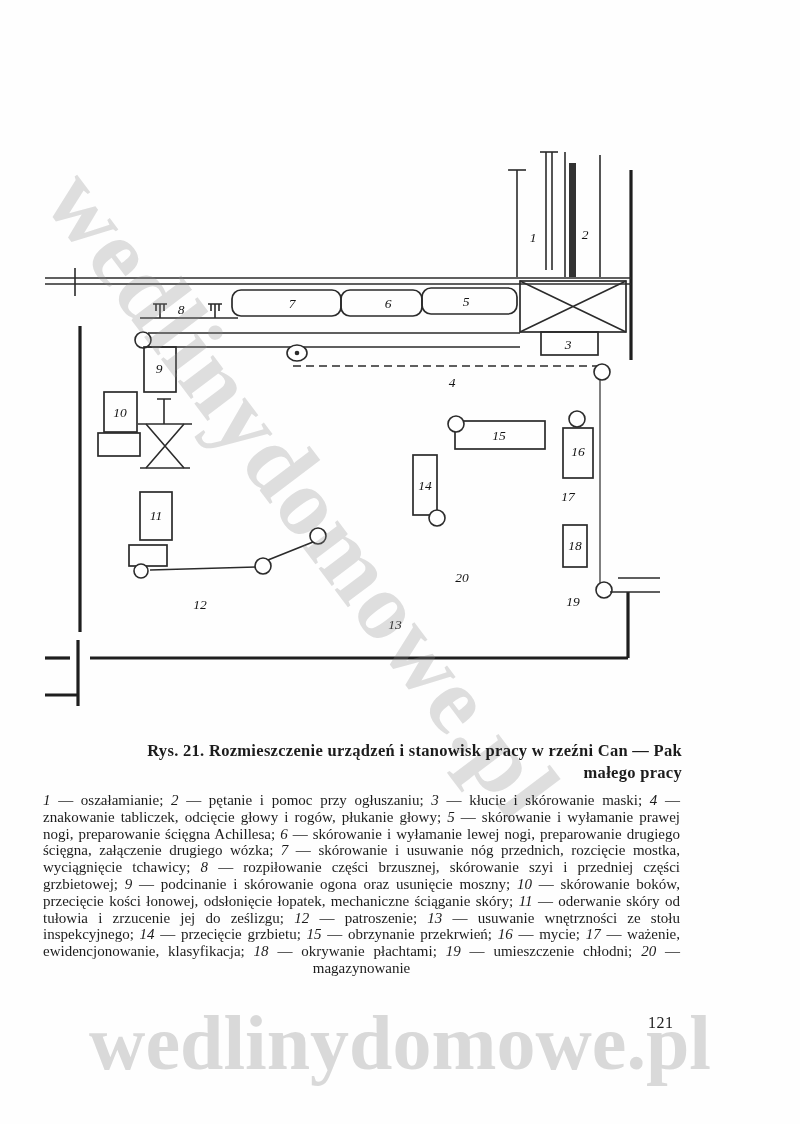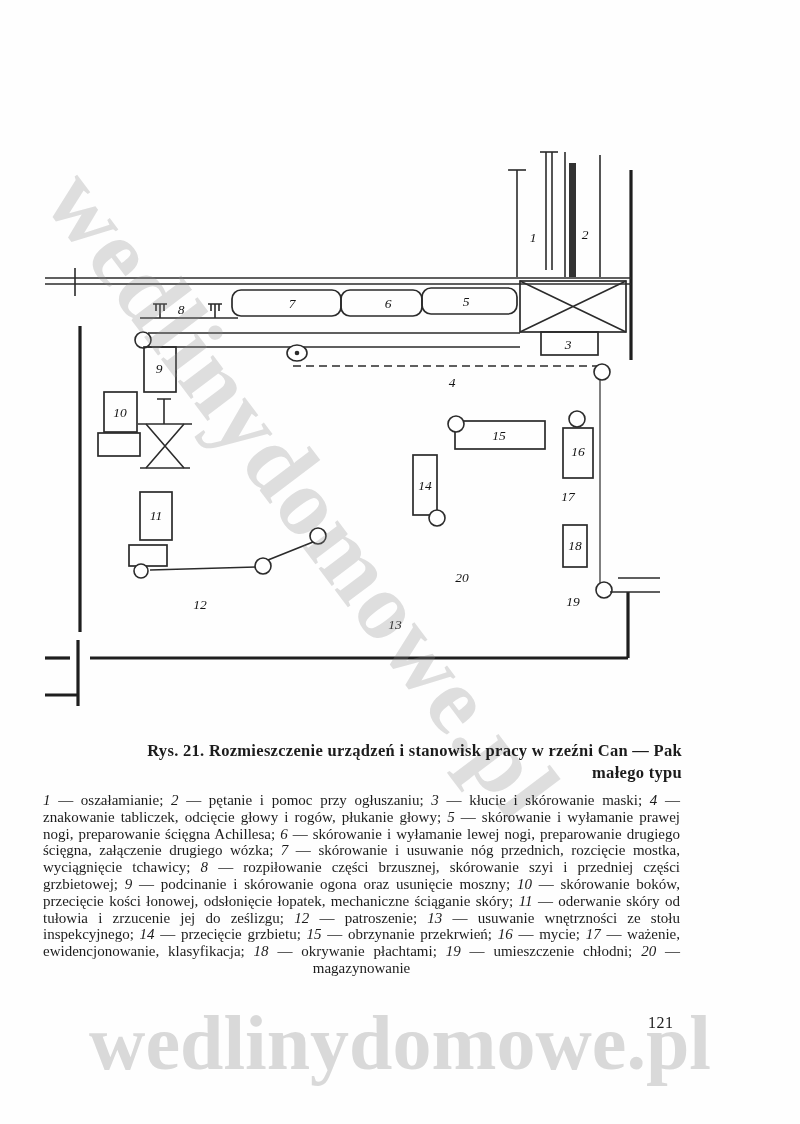--- a/index.html
+++ b/index.html
@@ -178,20 +178,20 @@
         <text x="573" y="606" class="station-label">19</text>
         <text x="462" y="582" class="station-label">20</text>
       </g>
   </svg>
 
   <div class="wm-diag">wedlinydomowe.pl</div>
   <div class="wm-bottom">wedlinydomowe.pl</div>
 
   <div class="caption">
     <div>Rys. 21. Rozmieszczenie urządzeń i stanowisk pracy w rzeźni Can — Pak</div>
-    <div>małego typu</div>
+    <div>małego pracy</div>
   </div>
 
   <p class="legend"><i>1</i> — oszałamianie; <i>2</i> — pętanie i pomoc przy ogłuszaniu; <i>3</i> — kłucie i skórowanie maski; <i>4</i> — znakowanie tabliczek, odcięcie głowy i rogów, płukanie głowy; <i>5</i> — skórowanie i wyłamanie prawej nogi, preparowanie ścięgna Achillesa; <i>6</i> — skórowanie i wyłamanie lewej nogi, preparowanie drugiego ścięgna, załączenie drugiego wózka; <i>7</i> — skórowanie i usuwanie nóg przednich, rozcięcie mostka, wyciągnięcie tchawicy; <i>8</i> — rozpiłowanie części brzusznej, skórowanie szyi i przedniej części grzbietowej; <i>9</i> — podcinanie i skórowanie ogona oraz usunięcie moszny; <i>10</i> — skórowanie boków, przecięcie kości łonowej, odsłonięcie łopatek, mechaniczne ściąganie skóry; <i>11</i> — oderwanie skóry od tułowia i zrzucenie jej do ześlizgu; <i>12</i> — patroszenie; <i>13</i> — usuwanie wnętrzności ze stołu inspekcyjnego; <i>14</i> — przecięcie grzbietu; <i>15</i> — obrzynanie przekrwień; <i>16</i> — mycie; <i>17</i> — ważenie, ewidencjonowanie, klasyfikacja; <i>18</i> — okrywanie płachtami; <i>19</i> — umieszczenie chłodni; <i>20</i> — magazynowanie</p>
 
   <div class="page-number">121</div>
 
 </div>
 
 </body></html>

